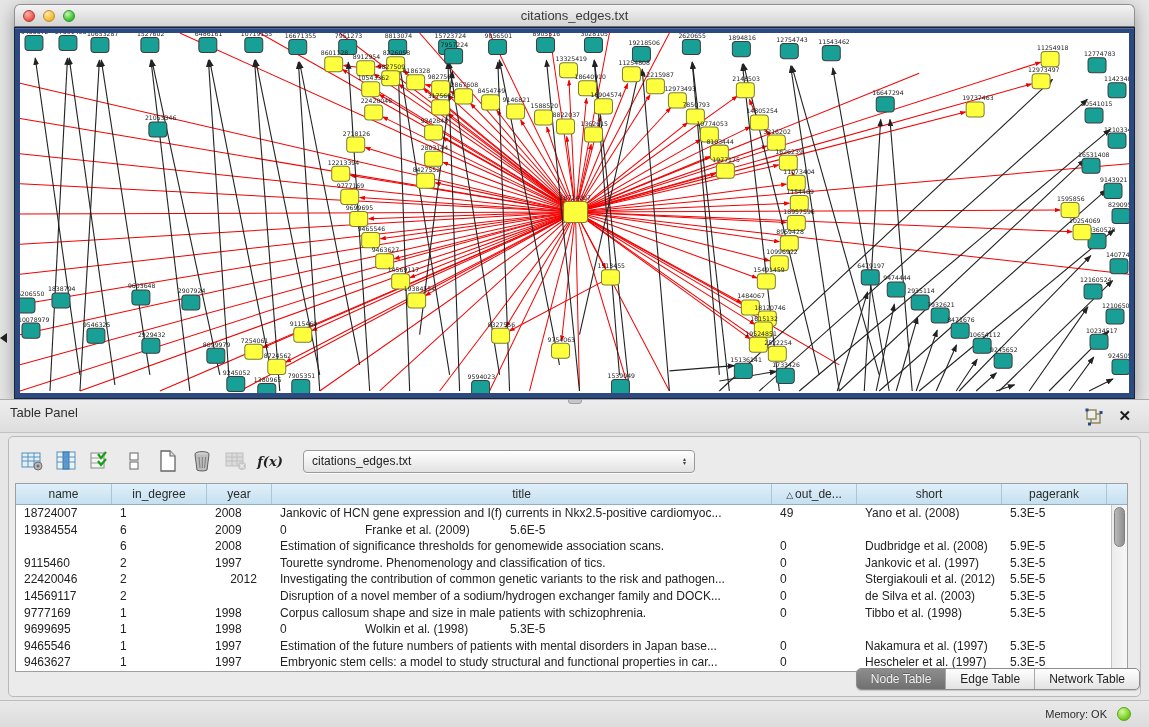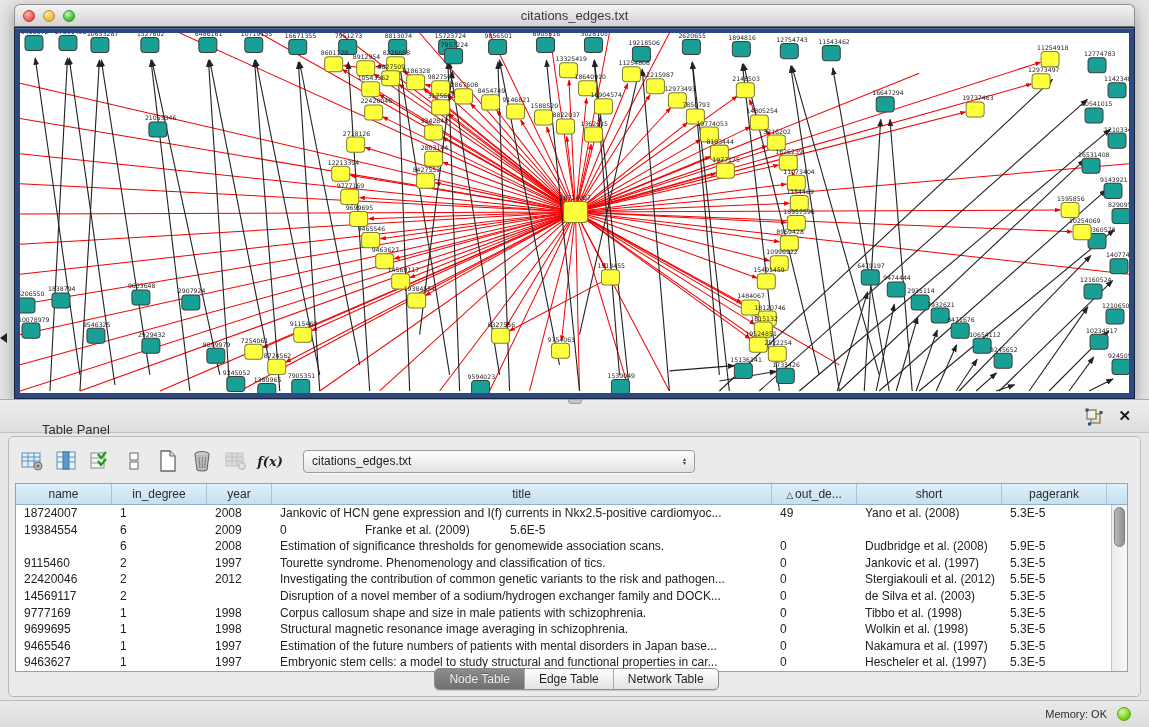--- a/index.html
+++ b/index.html
@@ -22,21 +22,21 @@
     background:#2c4a7f; border:1px solid #16233f;
     box-shadow:inset 0 1px 0 #4f6ea6; padding:5px; }
   .net-canvas { width:100%; height:100%; background:#ffffff; display:block; }
 
   .side-arrow { position:absolute; left:0px; top:333px; width:0; height:0;
     border-top:5px solid transparent; border-bottom:5px solid transparent; border-right:7px solid #222; }
 
   
   .panel-header { position:absolute; left:0; top:399px; width:1149px; height:34px;
     background:linear-gradient(#ededed,#dedede); border-top:1px solid #aaa; border-bottom:1px solid #c2c2c2; }
-  .panel-title { position:absolute; left:10px; top:22px; font-size:13px; color:#2e2e2e;margin-left:32px; }
+  .panel-title { position:absolute; left:10px; top:5px; font-size:13px; color:#2e2e2e; }
   .float-icon { position:absolute; right:46px; top:8px; width:18px; height:18px; }
   .panel-close { position:absolute; right:18px; top:7px; font-size:15px; font-weight:bold; color:#1c1c1c; cursor:default; }
   .divider-handle { position:absolute; left:568px; top:399px; width:14px; height:5px;
     background:#c7c7c7; border:1px solid #9e9e9e; border-radius:0 0 3px 3px; }
 
   .panel-body { position:absolute; left:8px; top:436px; width:1133px; height:261px;
     background:#ebebeb; border:1px solid #b9b9b9; border-radius:5px; }
 
   .toolbar { position:absolute; left:12px; top:8px; height:32px; display:flex; align-items:center; gap:12px; }
   .tb-icon { width:22px; height:22px; display:flex; align-items:center; justify-content:center; }
@@ -57,21 +57,21 @@
   .sort-tri { font-size:9px; margin-right:2px; color:#333; }
   .tbody { position:absolute; left:0; top:21px; right:16px; bottom:0; overflow:hidden; }
   .tr { display:flex; height:16.6px; }
   .td { font-size:12px; color:#222; line-height:16.6px; white-space:nowrap; overflow:hidden;
     padding-left:8px; }
   .vscroll { position:absolute; right:0; top:21px; bottom:0; width:16px;
     background:linear-gradient(90deg,#ececec,#f7f7f7); border-left:1px solid #c4c4c4; }
   .vthumb { position:absolute; left:2px; top:2px; width:11px; height:40px; border-radius:6px;
     background:linear-gradient(90deg,#b9b9b9,#8f8f8f); border:1px solid #7e7e7e; }
 
-  .tabbar { position:absolute; left:4px; right:0; bottom:6px; display:flex; justify-content:center; }
+  .tabbar { position:absolute; left:4px; right:0; bottom:6px; display:flex; justify-content:flex-end; }
   .seg { display:flex; border:1px solid #8d8d8d; border-radius:5px; overflow:hidden;
     background:linear-gradient(#ffffff,#e3e3e3); box-shadow:0 1px 1px rgba(0,0,0,.15); }
   .seg-btn { font-size:12px; color:#1f1f1f; padding:3px 14px; border-right:1px solid #a8a8a8; }
   .seg-btn:last-child { border-right:none; }
   .seg-btn.active { background:linear-gradient(#8d8d8d,#707070); color:#f1f1f1;
     text-shadow:0 -1px 0 rgba(0,0,0,.3); }
 
   .statusbar { position:absolute; left:0; bottom:0; width:1149px; height:27px;
     background:linear-gradient(#e9e9e9,#dcdcdc); border-top:1px solid #bdbdbd; }
   .mem-label { position:absolute; right:42px; top:7px; font-size:11px; color:#2c2c2c; }
@@ -624,21 +624,21 @@
             <div class="td" style="width: 95px;">2</div>
             <div class="td" style="width: 65px;">1997</div>
             <div class="td" style="width: 500px;">Tourette syndrome. Phenomenology and classification of tics.</div>
             <div class="td" style="width: 85px;">0</div>
             <div class="td" style="width: 145px;">Jankovic et al. (1997)</div>
             <div class="td" style="width: 105px;">5.3E-5</div>
           </div>
           <div class="tr">
             <div class="td" style="width: 96px;">22420046</div>
             <div class="td" style="width: 95px;">2</div>
-            <div class="td" style="width: 65px;">2012</div>
+            <div class="td" style="width: 65px; text-align: center;">2012</div>
             <div class="td" style="width: 500px;">Investigating the contribution of common genetic variants to the risk and pathogen...</div>
             <div class="td" style="width: 85px;">0</div>
             <div class="td" style="width: 145px;">Stergiakouli et al. (2012)</div>
             <div class="td" style="width: 105px;">5.5E-5</div>
           </div>
           <div class="tr">
             <div class="td" style="width: 96px;">14569117</div>
             <div class="td" style="width: 95px;">2</div>
             <div class="td" style="width: 65px; margin-top: 48px;">2003</div>
             <div class="td" style="width: 500px;">Disruption of a novel member of a sodium/hydrogen exchanger family and DOCK...</div>
@@ -652,21 +652,20 @@
             <div class="td" style="width: 65px;">1998</div>
             <div class="td" style="width: 500px;">Corpus callosum shape and size in male patients with schizophrenia.</div>
             <div class="td" style="width: 85px;">0</div>
             <div class="td" style="width: 145px;">Tibbo et al. (1998)</div>
             <div class="td" style="width: 105px;">5.3E-5</div>
           </div>
           <div class="tr">
             <div class="td" style="width: 96px;">9699695</div>
             <div class="td" style="width: 95px;">1</div>
             <div class="td" style="width: 65px;">1998</div>
-            <div class="td" style="width: 500px;">Structural magnetic resonance image averaging in schizophrenia.</div>
             <div class="td" style="width: 85px;">0</div>
             <div class="td" style="width: 145px;">Wolkin et al. (1998)</div>
             <div class="td" style="width: 105px;">5.3E-5</div>
           </div>
           <div class="tr">
             <div class="td" style="width: 96px;">9465546</div>
             <div class="td" style="width: 95px;">1</div>
             <div class="td" style="width: 65px;">1997</div>
             <div class="td" style="width: 500px;">Estimation of the future numbers of patients with mental disorders in Japan base...</div>
             <div class="td" style="width: 85px;">0</div>

